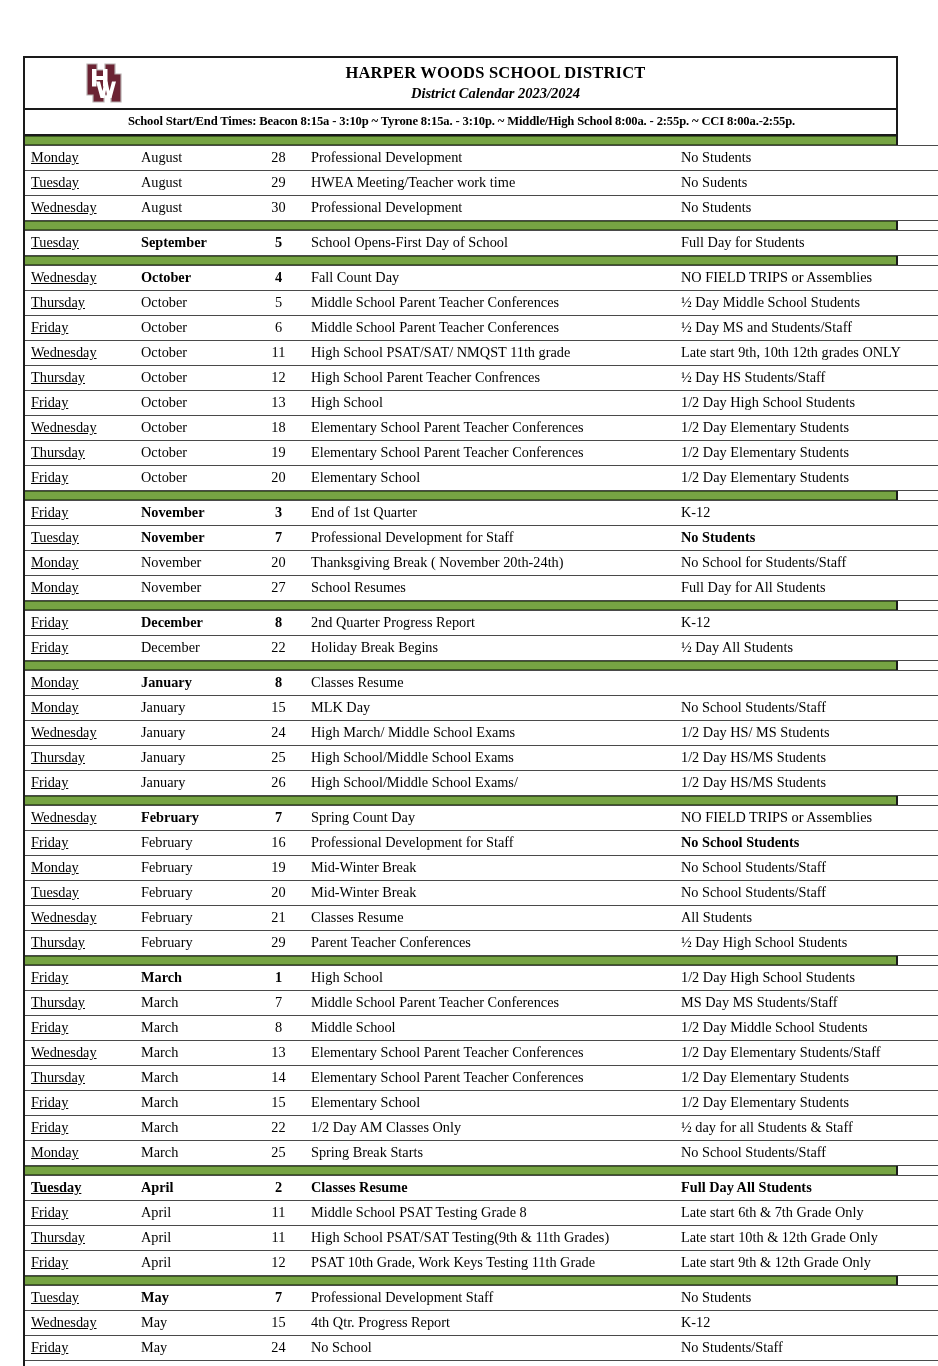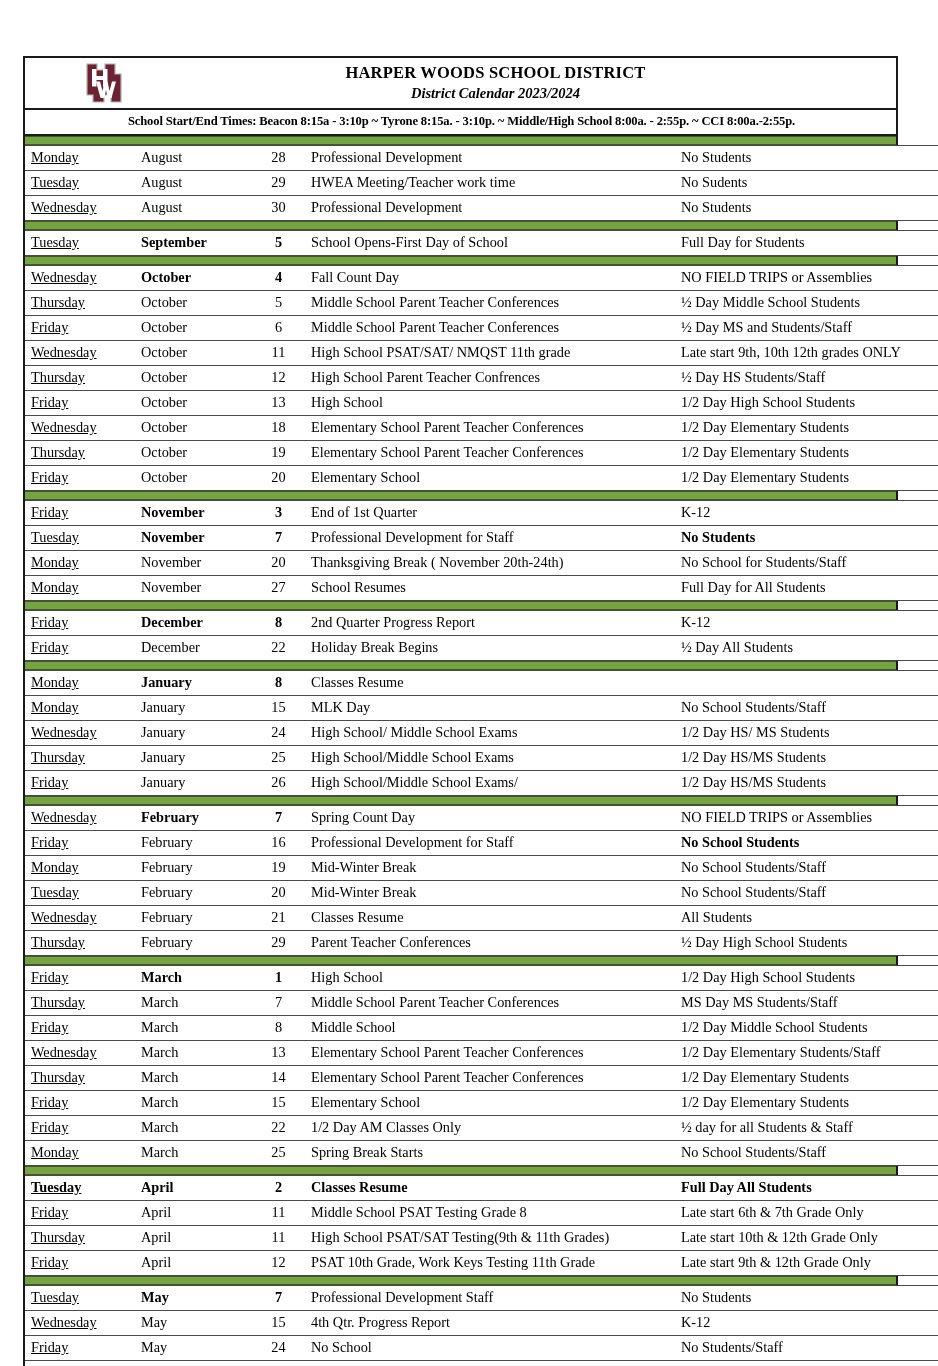--- a/index.html
+++ b/index.html
@@ -324,21 +324,21 @@
               <td class="c-day">Monday</td>
               <td class="c-month">January</td>
               <td class="c-num">15</td>
               <td class="c-event">MLK Day</td>
               <td class="c-note">No School Students/Staff</td>
             </tr>
             <tr class="r-row">
               <td class="c-day">Wednesday</td>
               <td class="c-month">January</td>
               <td class="c-num">24</td>
-              <td class="c-event">High School/ Middle School Exams</td>
+              <td class="c-event">High March/ Middle School Exams</td>
               <td class="c-note">1/2 Day HS/ MS Students</td>
             </tr>
             <tr class="r-row">
               <td class="c-day">Thursday</td>
               <td class="c-month">January</td>
               <td class="c-num">25</td>
               <td class="c-event">High School/Middle School Exams</td>
               <td class="c-note">1/2 Day HS/MS Students</td>
             </tr>
             <tr class="r-row">

